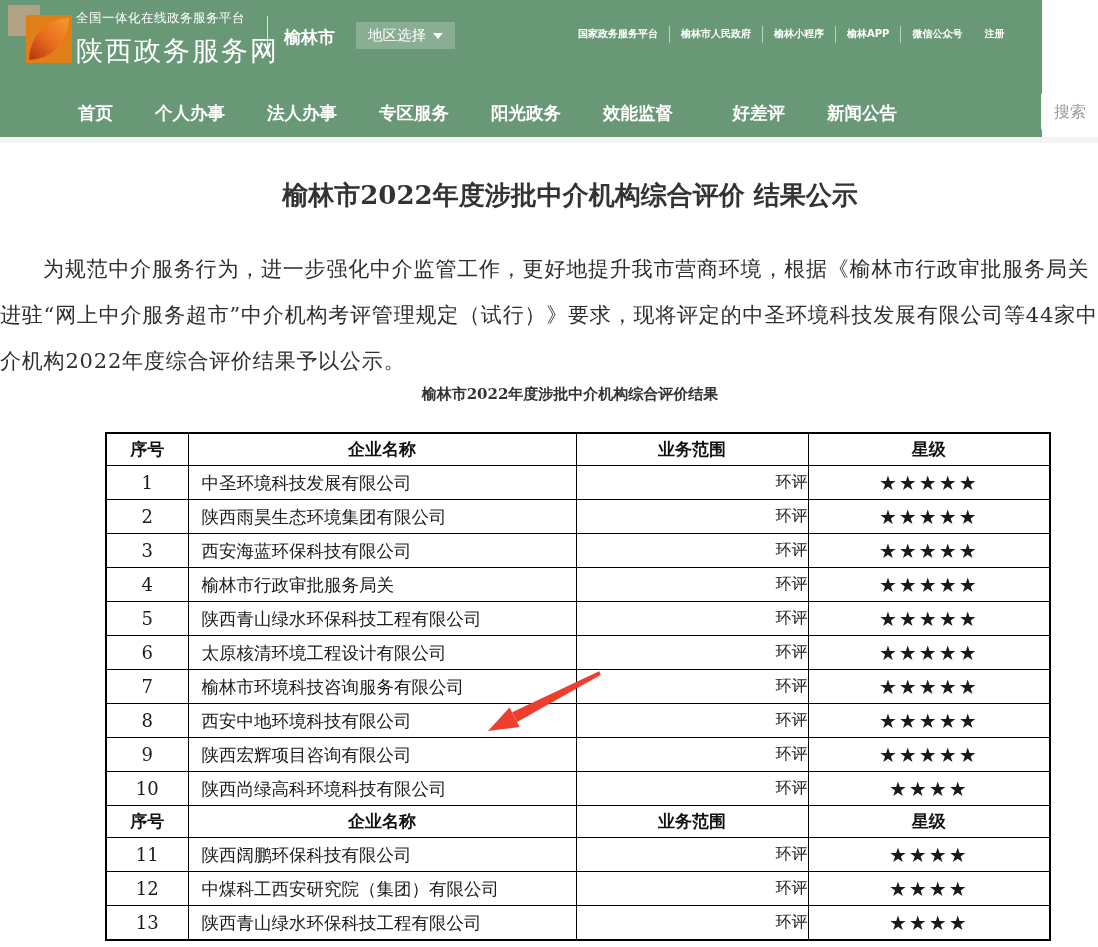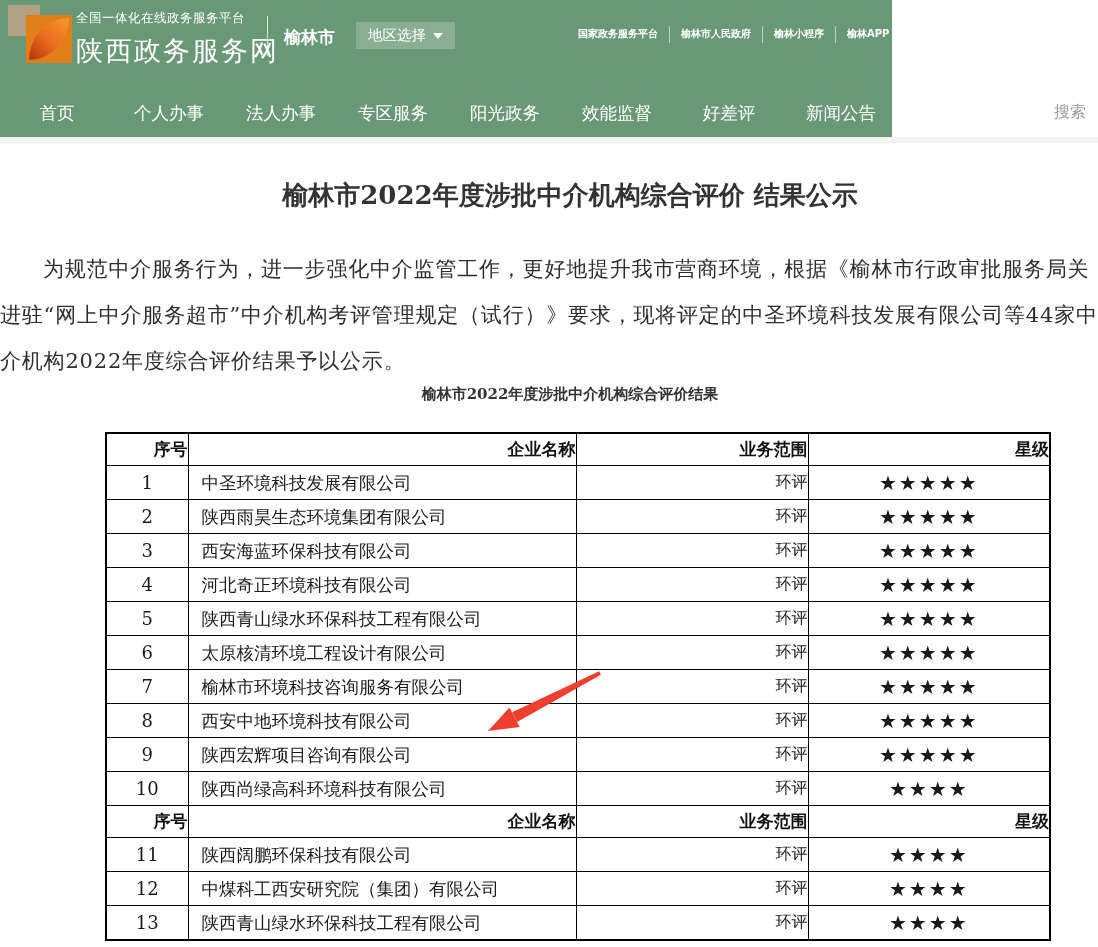--- a/index.html
+++ b/index.html
@@ -1,20 +1,20 @@
 <!DOCTYPE html>
 <html><head>
 <meta charset="utf-8">
 <style>
   html,body{margin:0;padding:0;background:#fff;}
   .viewport{position:relative;width:1098px;height:947px;overflow:hidden;background:#fff;
             font-family:"DejaVu Sans","Liberation Sans",sans-serif;}
 
   
-  .topbar{position:absolute;left:0;top:0;width:892px;height:137px;background:#699877;color:#fff;}
+  .topbar{position:absolute;left:0;top:0;width:1042px;height:137px;background:#699877;color:#fff;}
   .gray-strip{position:absolute;left:0;top:137px;width:1098px;height:6px;background:#f3f3f3;}
 
   .logo{position:absolute;left:8px;top:5px;width:62px;height:60px;cursor:pointer;}
   .logo .tan{position:absolute;left:0;top:0;width:32px;height:31px;background:#b3a183;}
   .logo .orange{position:absolute;left:18px;top:10px;width:46px;height:48px;background:#e07f17;}
   .logo .petal{position:absolute;left:3px;top:3px;width:40px;height:42px;
                border-radius:100% 0 100% 0;
                background:linear-gradient(45deg,#b5330c 0%,#e8691d 45%,#f49b2e 100%);}
 
   .brand{position:absolute;left:76px;top:10px;}
@@ -28,21 +28,21 @@
               font-family:inherit;text-align:center;}
   .caret{width:0;height:0;border-left:5px solid transparent;border-right:5px solid transparent;
          border-top:6px solid #fff;}
 
   .top-links{position:absolute;left:578px;top:0;height:68px;display:flex;align-items:center;white-space:nowrap;}
   .top-link{font-size:10px;font-weight:700;cursor:pointer;}
   .tl-sep{width:1px;height:17px;background:rgba(255,255,255,.55);margin:0 11px;}
   .register{margin-left:22px;}
 
   .nav-row{position:absolute;left:1px;top:96px;height:34px;display:flex;align-items:center;}
-  .nav-item{width:112px;text-align:center;font-size:17.5px;font-weight:400;color:#fff;cursor:pointer;}
+  .nav-item{width:112px;text-align:right;font-size:17.5px;font-weight:700;color:#fff;cursor:pointer;}
 
   .search-box{position:absolute;left:1041px;top:93px;width:130px;height:37px;background:#fff;border:none;
               border-radius:2px 0 0 2px;padding:0 0 0 13px;font-size:16px;color:#555;outline:none;
               font-family:inherit;}
   .search-box::placeholder{color:#9a9a9a;opacity:1;}
 
   
   .doc{position:absolute;left:0;top:143px;width:1140px;height:804px;
        font-family:"DejaVu Serif","Liberation Serif",serif;color:#262626;}
   .page-title{position:absolute;left:0;top:35px;width:1140px;text-align:center;
@@ -51,21 +51,21 @@
              font-size:21px;letter-spacing:.8px;color:#2e2e2e;}
   .pl-0{top:112px;padding-left:43px;}
   .pl-1{top:158px;}
   .pl-2{top:204px;}
   .table-caption{position:absolute;left:0;top:242px;width:1140px;text-align:center;
                  font-size:15px;font-weight:700;color:#333;}
 
   table.eval{position:absolute;left:105px;top:289px;width:944px;table-layout:fixed;
              border-collapse:collapse;border:2px solid #000;background:#fff;}
   .eval th,.eval td{border:1px solid #000;overflow:hidden;white-space:nowrap;padding:0;}
-  .eval th{height:31px;font-size:17px;font-weight:700;text-align:right;color:#111;}
+  .eval th{height:31px;font-size:17px;font-weight:700;text-align:center;color:#111;}
   .eval td{height:33px;color:#1a1a1a;}
   .c-no{text-align:center;font-size:18px;}
   .c-name{text-align:left;padding-left:13px !important;font-size:17.5px;}
   .c-scope{text-align:right;font-size:16px;}
   .c-stars{text-align:center;font-family:"DejaVu Sans",sans-serif;font-size:20px;
            letter-spacing:2px;color:#000;}
 
   .annot-arrow{position:absolute;left:462px;top:516px;pointer-events:none;}
 </style>
 </head>
@@ -151,21 +151,21 @@
             <td class="c-stars">★★★★★</td>
           </tr>
           <tr>
             <td class="c-no">3</td>
             <td class="c-name">西安海蓝环保科技有限公司</td>
             <td class="c-scope">环评</td>
             <td class="c-stars">★★★★★</td>
           </tr>
           <tr>
             <td class="c-no">4</td>
-            <td class="c-name">河北奇正环境科技有限公司</td>
+            <td class="c-name">榆林市行政审批服务局关</td>
             <td class="c-scope">环评</td>
             <td class="c-stars">★★★★★</td>
           </tr>
           <tr>
             <td class="c-no">5</td>
             <td class="c-name">陕西青山绿水环保科技工程有限公司</td>
             <td class="c-scope">环评</td>
             <td class="c-stars">★★★★★</td>
           </tr>
           <tr>

